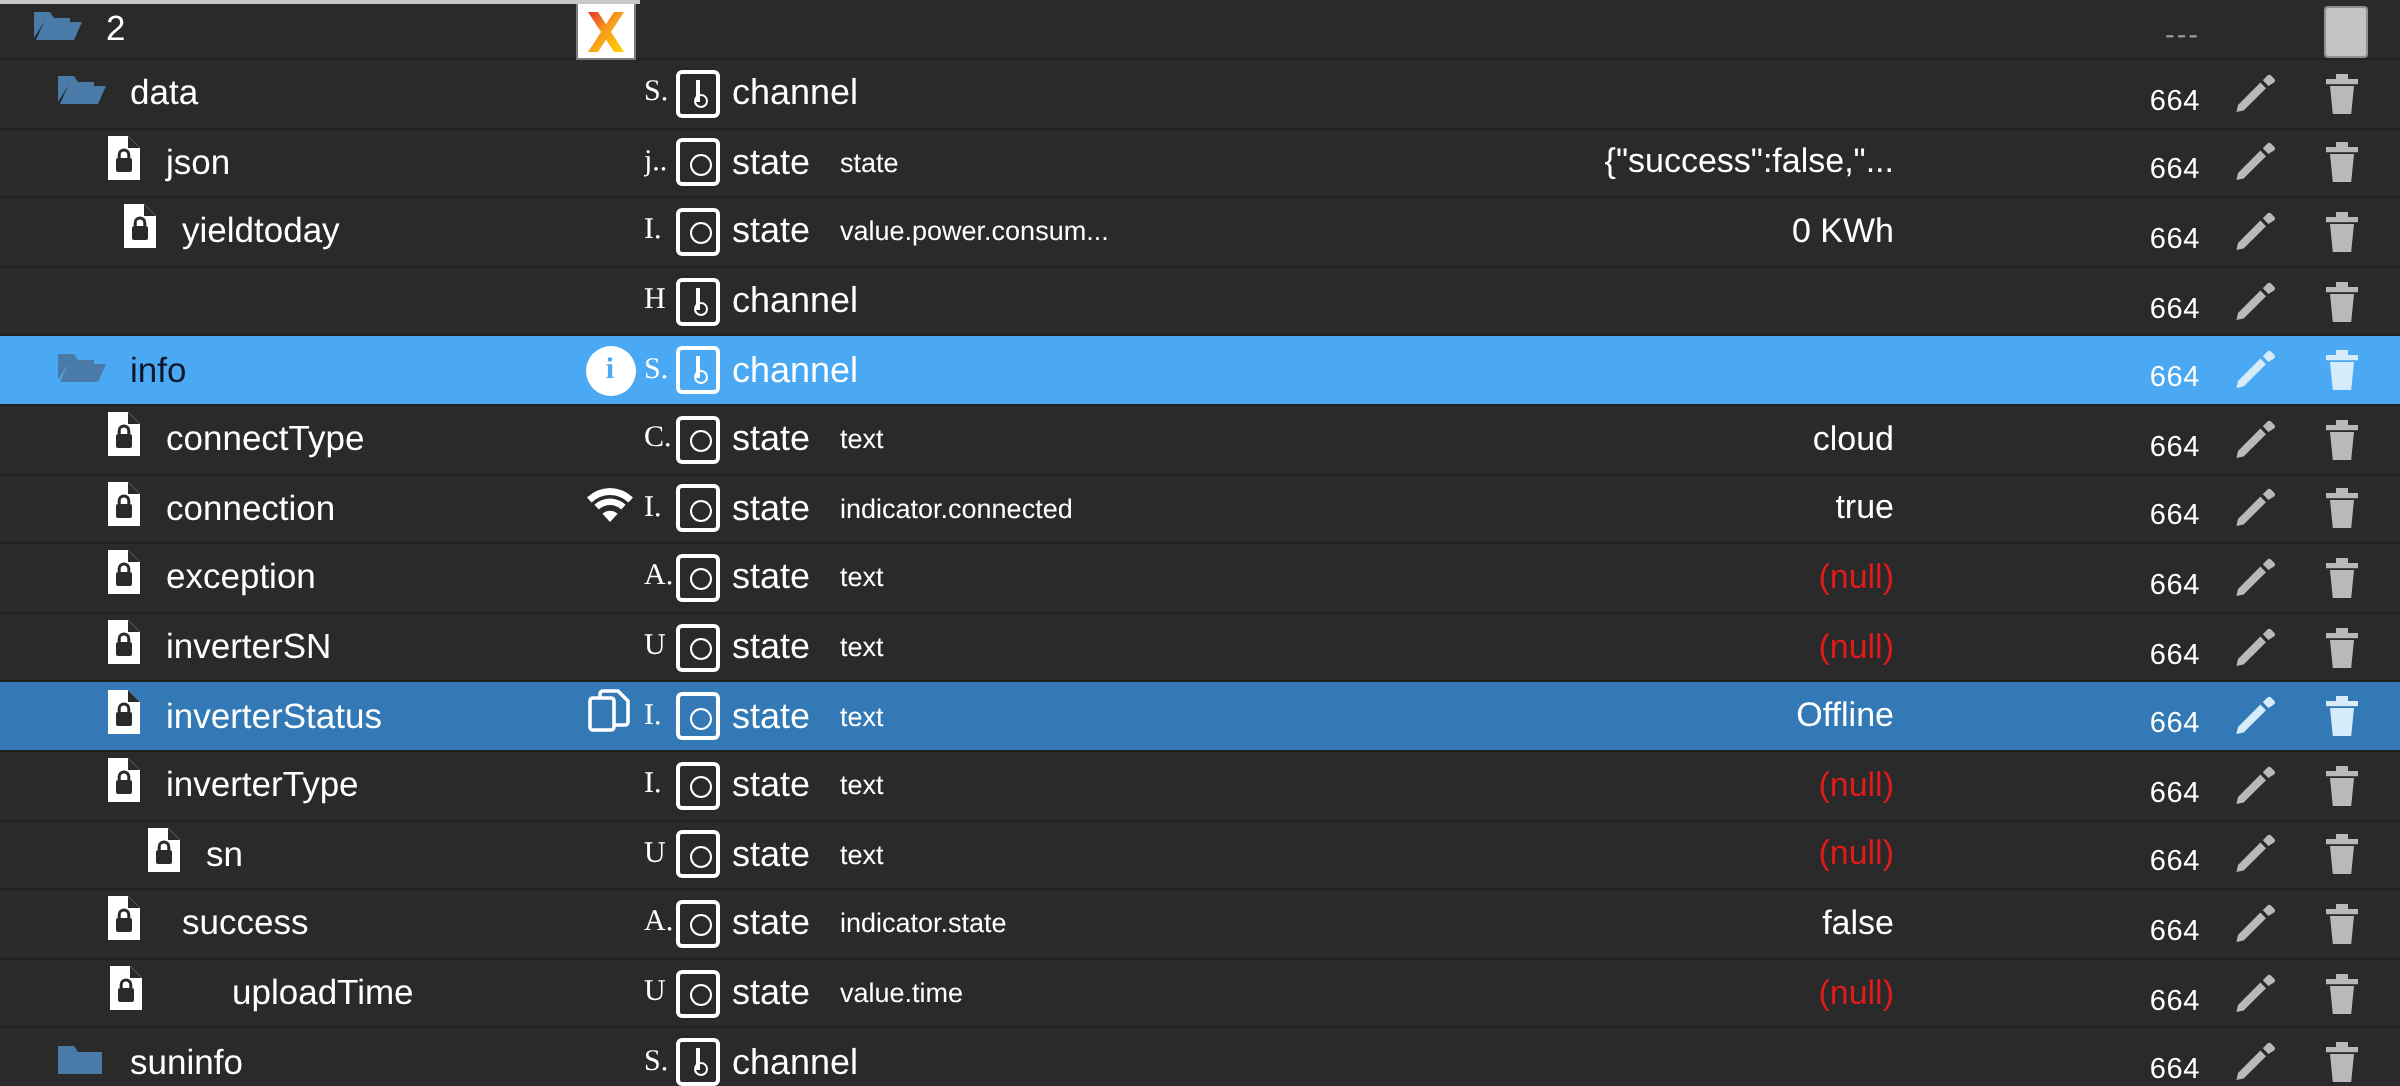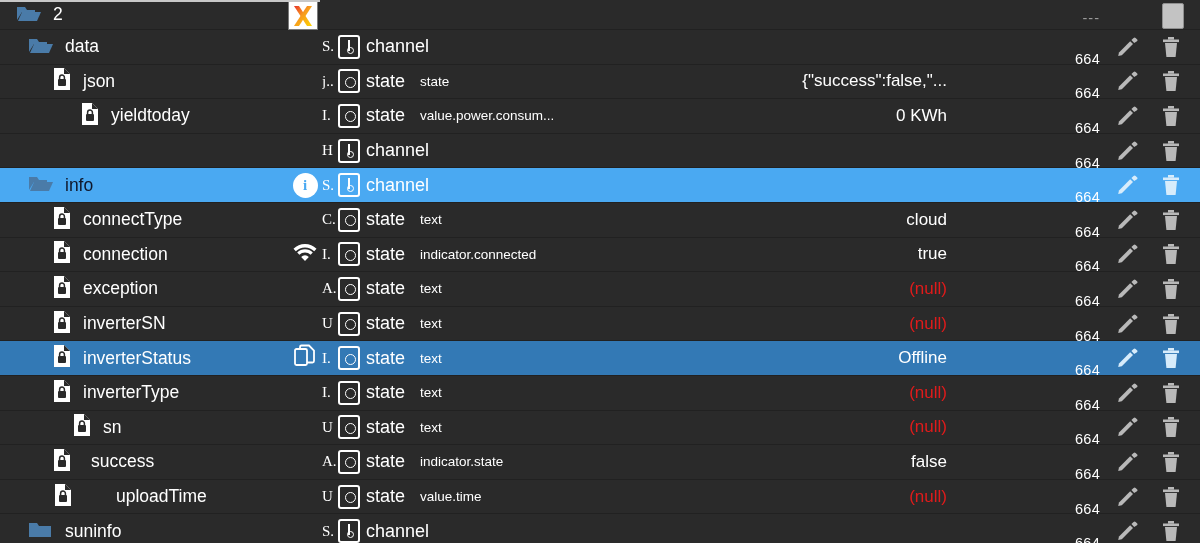--- a/index.html
+++ b/index.html
@@ -118,21 +118,21 @@
     height: 100%;
     display: flex; align-items: center; justify-content: flex-end;
     color: #ffffff;
     font-size: 17px;
     white-space: nowrap;
   }
   .c-value.null { color: #e01b1b; }
 
   
   .c-perm {
-    position: absolute; right: 100px; top: 12px;
+    position: absolute; right: 100px; top: 4px;
     height: 100%;
     display: flex; align-items: center; justify-content: flex-end;
     color: #ffffff;
     font-size: 14.5px;
     letter-spacing: 0.3px;
   }
   .c-edit {
     position: absolute; right: 58px; top: 0;
     width: 30px; height: 100%;
     display: flex; align-items: center; justify-content: center;
@@ -272,21 +272,21 @@
           <span>
             <svg class="act-ic" width="20" height="22" viewBox="0 0 20 22">
               <rect x="2" y="3.5" width="16" height="2.6" fill="#b9b9b9"></rect>
               <rect x="7" y="1" width="6" height="2.6" fill="#b9b9b9"></rect>
               <path d="M4 7 L16 7 L14.6 21 L5.4 21 Z" fill="#b9b9b9"></path>
             </svg>
           </span>
         </div>
       </div>
       <div class="row">
-        <div class="c-name" style="padding-left:32px;margin-left:48px;">
+        <div class="c-name" style="padding-left:60px;">
           <span class="twisty-icon"><svg width="20" height="24" viewBox="0 0 20 24">
               <path d="M2 1 L12 1 L18 7 L18 23 L2 23 Z" fill="#ffffff"></path>
               <path d="M12 1 L18 7 L12 7 Z" fill="#2a2a2a"></path>
               <rect x="6" y="12" width="8" height="7" rx="1" fill="#2a2a2a"></rect>
               <path d="M7.6 12 L7.6 10.4 a2.4 2.4 0 0 1 4.8 0 L12.4 12" stroke="#2a2a2a" stroke-width="1.5" fill="none"></path>
             </svg></span>
           <span class="name-label">yieldtoday</span>
         </div>
         <div class="c-badge"></div>
         <div class="c-type">

